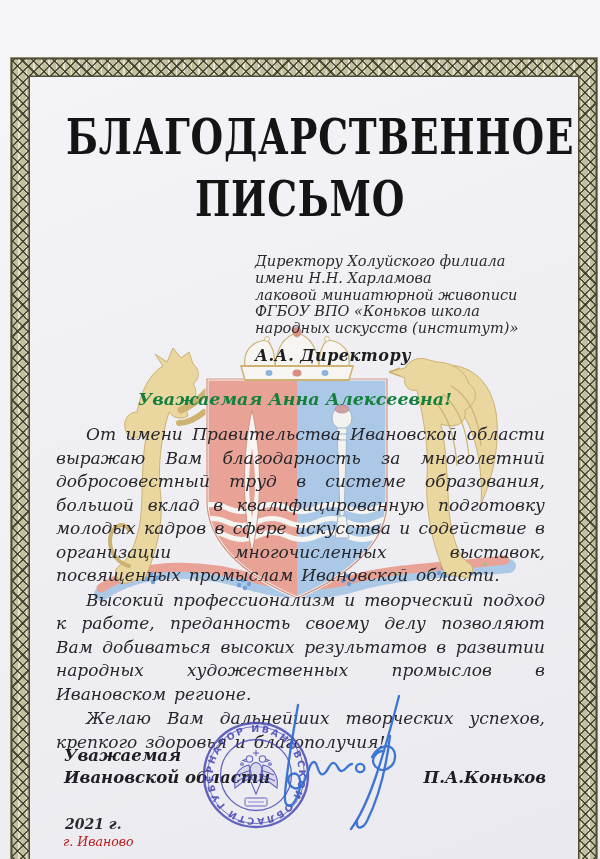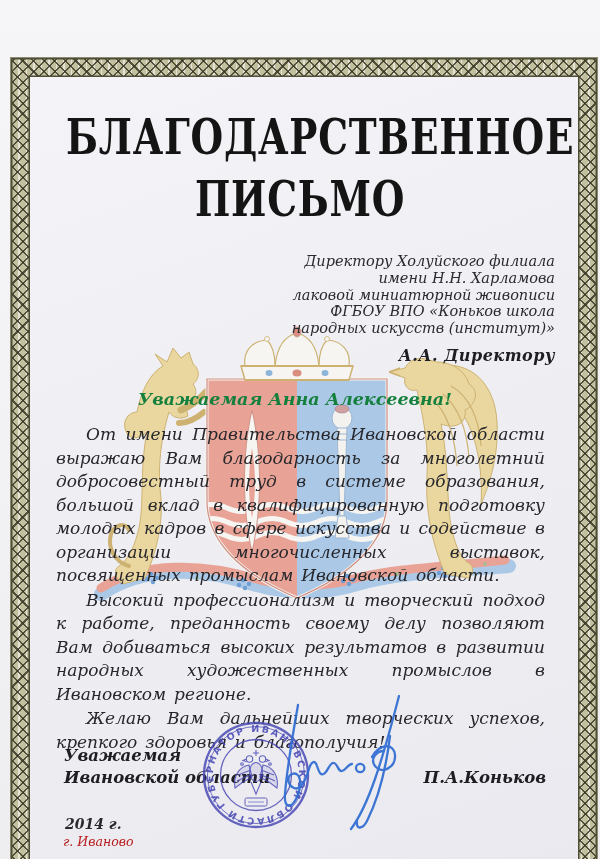--- a/index.html
+++ b/index.html
@@ -27,21 +27,21 @@
   .layer{position:absolute;}
   .arms{left:85px;top:278px;z-index:1;}
   .txt{z-index:2;color:#232328;}
   .title{
     left:0;right:0;top:58px;margin:0;text-align:center;color:#141414;
     font:bold 48px/62px "DejaVu Serif", serif;letter-spacing:1px;
     transform:scaleX(0.78);
   }
   .title div{white-space:nowrap;}
   .addr{
-    left:255px;top:205px;width:300px;text-align:right;
+    left:255px;top:205px;width:300px;text-align:left;
     font:italic 14.5px/16.8px "DejaVu Serif", serif;color:#2a2a2e;
   }
   .addr-name{margin-top:9px;font:italic bold 16px/20px "DejaVu Serif", serif;letter-spacing:.5px;color:#1d1d22;}
   .salut{
     left:0;right:10px;top:340px;text-align:center;
     font:italic bold 17.5px/22px "DejaVu Serif", serif;color:#15803d;
   }
   .bodytxt{left:56px;top:375px;width:489px;}
   .bodytxt p{
     margin:0 0 1px;text-align:justify;text-indent:30px;
@@ -182,21 +182,21 @@
     <p>Высокий профессионализм и творческий подход к работе, преданность своему делу позволяют Вам добиваться высоких результатов в развитии народных художественных промыслов в Ивановском регионе.</p>
     <p>Желаю Вам дальнейших творческих успехов, крепкого здоровья и благополучия!</p>
   </div>
 
   <div class="layer txt sig-role">
     <div>Уважаемая</div>
     <div>Ивановской области</div>
   </div>
   <div class="layer txt sig-name">П.А.Коньков</div>
 
-  <div class="layer txt date-year">2014 г.</div>
+  <div class="layer txt date-year">2021 г.</div>
   <div class="layer txt date-city">г. Иваново</div>
 
   <svg class="layer stamp" width="110" height="110" viewBox="0 0 110 110">
     <g stroke="#4646b4" fill="none" opacity="0.82">
       <circle cx="55" cy="55" r="52" stroke-width="2.4"></circle>
       <circle cx="55" cy="55" r="48.5" stroke-width="0.9"></circle>
       <circle cx="55" cy="55" r="35.5" stroke-width="1.3"></circle>
     </g>
     <defs>
       <path id="stampTextCircle" d="M24.6,85.4 A43,43 0 1 1 24.61,85.41" fill="none"></path>

